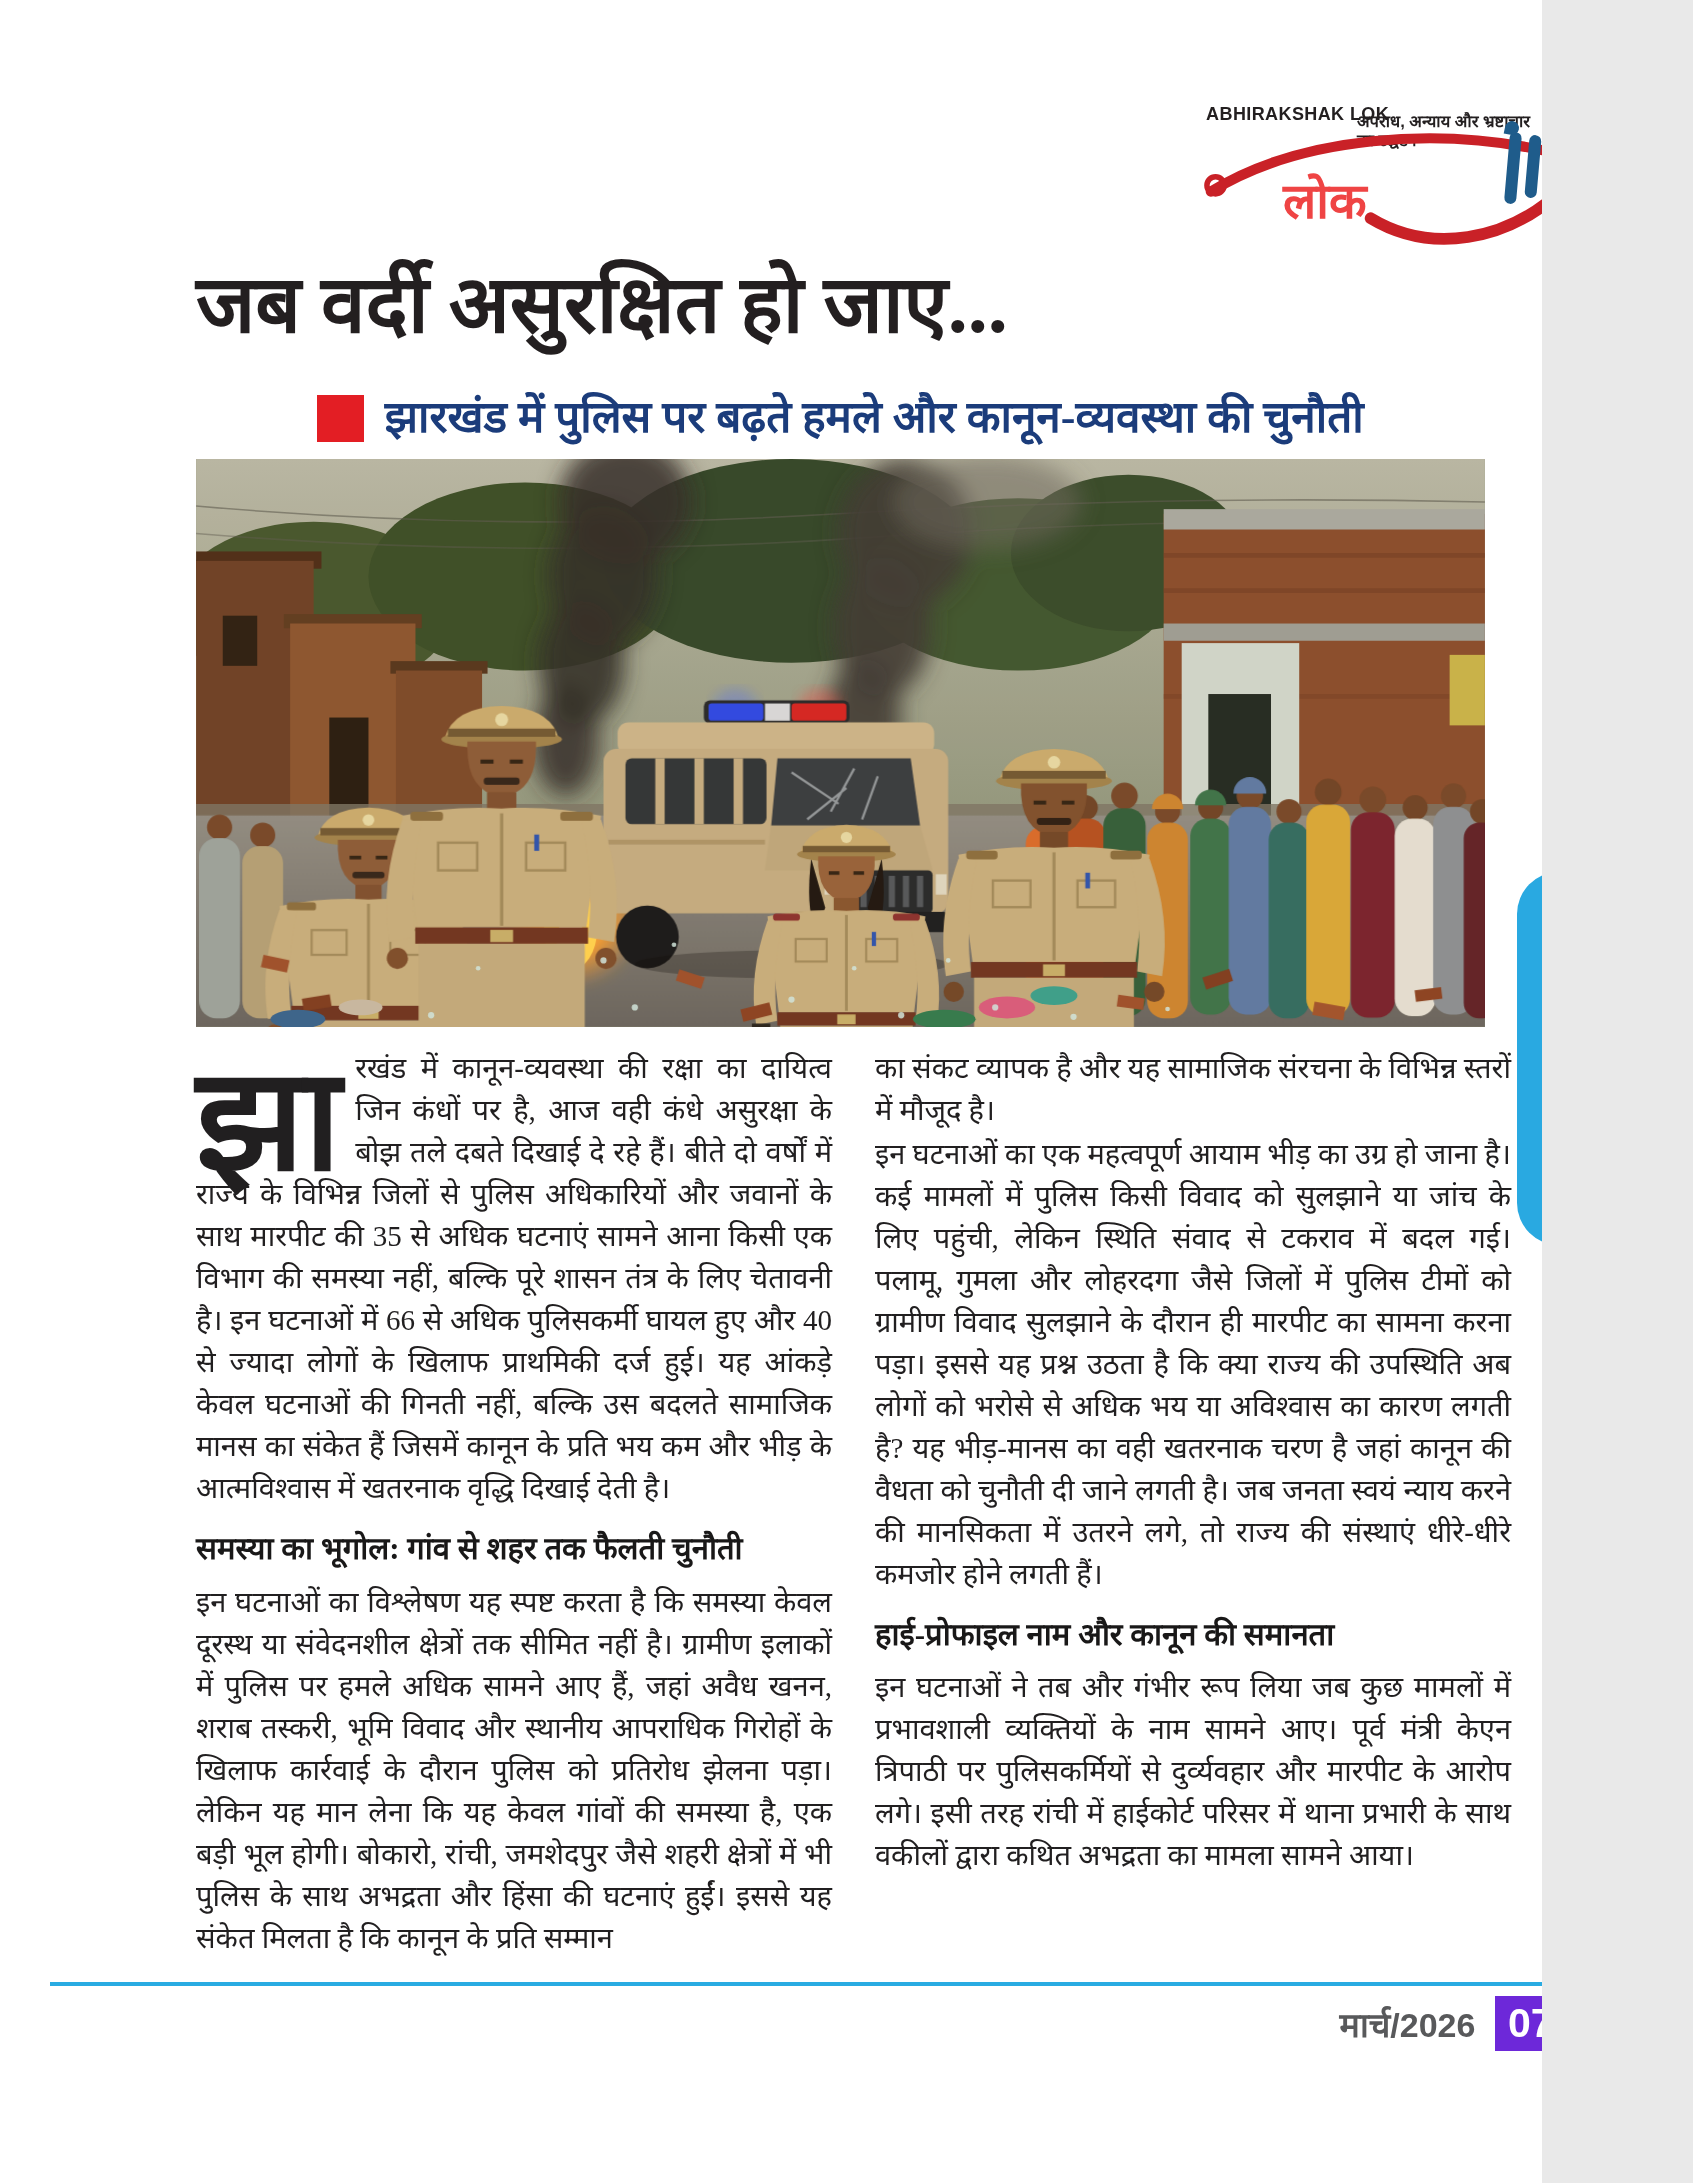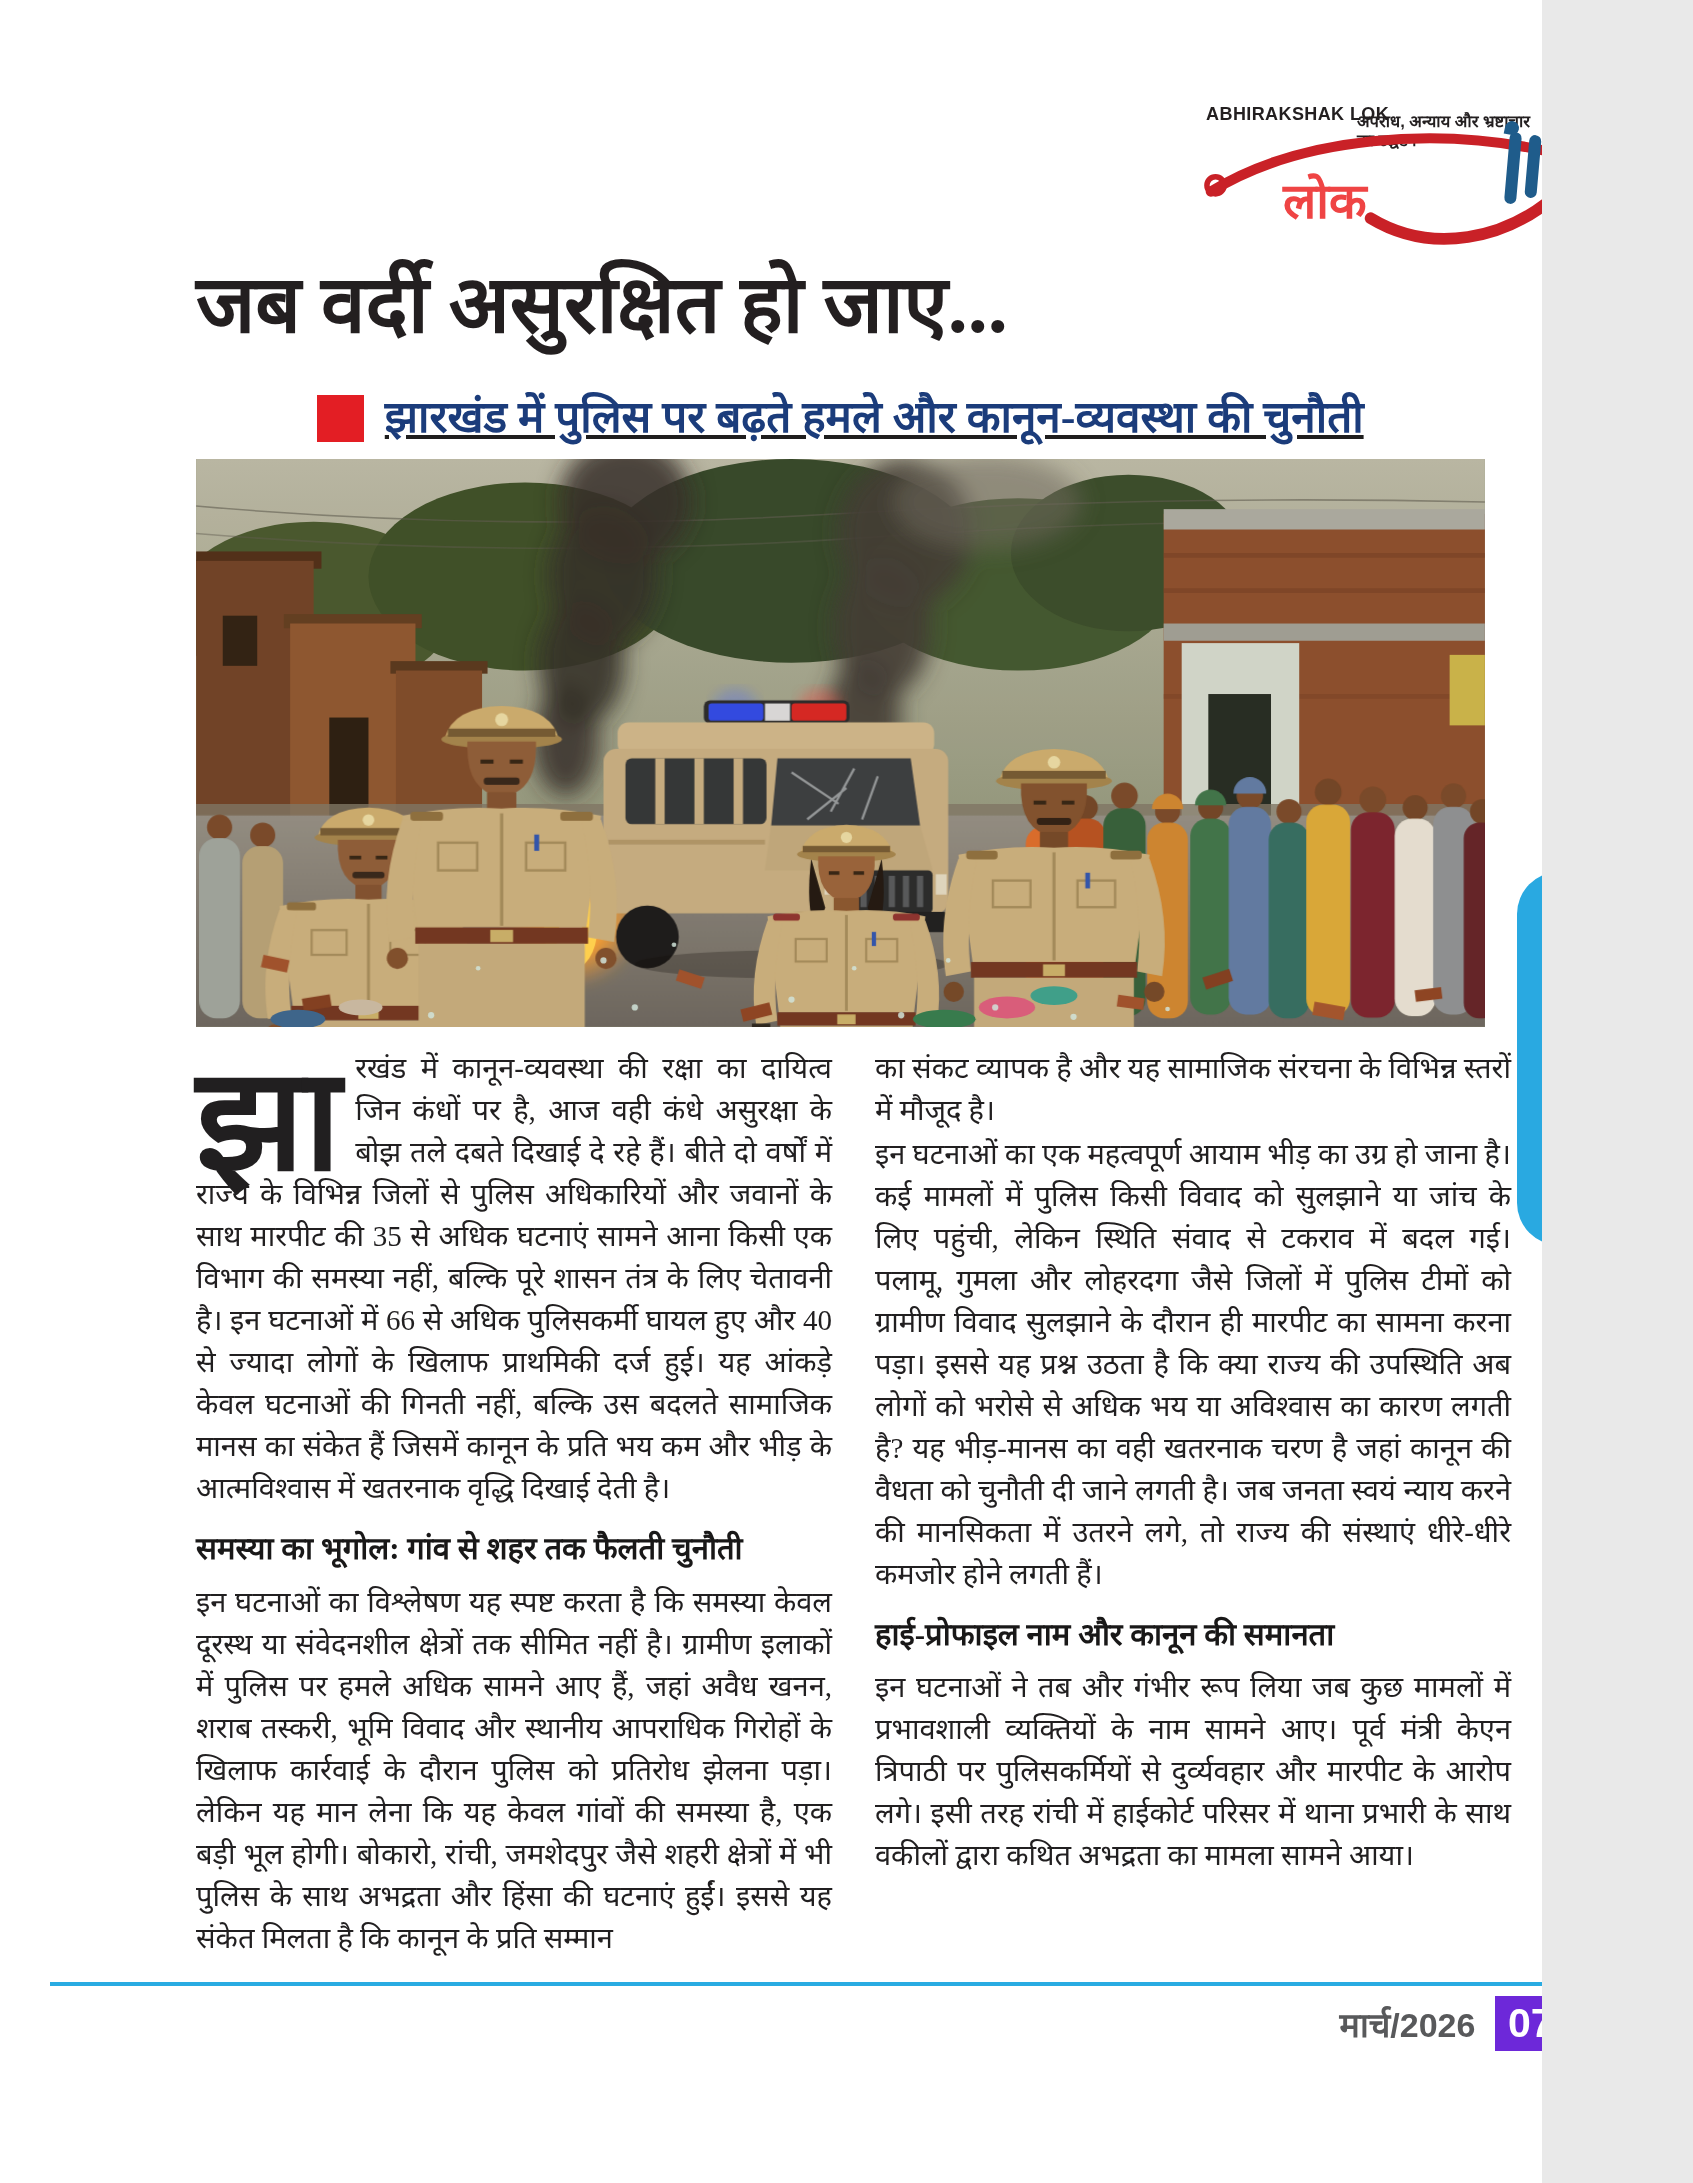--- a/index.html
+++ b/index.html
@@ -22,21 +22,21 @@
   .mark-bar.m2{top:36px;left:324px;transform:rotate(5deg);height:63px;}
   .mark-blob{position:absolute;top:22px;left:302px;width:14px;height:14px;border-radius:50% 50% 50% 0;
              background:#1f5c8b;z-index:2;transform:rotate(12deg);}
   .mark-dot{position:absolute;top:81px;left:346px;width:17px;height:17px;border-radius:50%;
             background:#1f5c8b;z-index:2;}
 
   
   .headline{position:absolute;top:246px;left:196px;width:1289px;text-align:left;
             font-size:80px;line-height:119px;font-weight:bold;color:#231f20;}
   .subhead-row{position:absolute;top:390px;left:196px;width:1289px;display:flex;
-               justify-content:center;align-items:flex-start;gap:20.4px;text-decoration:underline;}
+               justify-content:center;align-items:flex-start;gap:20.4px;}
   .red-square{width:47px;height:47px;background:#e31e24;margin-top:4.7px;flex:0 0 auto;}
   .subheadline{font-size:44px;line-height:56px;font-weight:bold;color:#1b3c7b;}
 
   
   .photo{position:absolute;top:459px;left:196px;width:1289px;height:568px;overflow:hidden;background:#8f967f;}
   .photo svg{display:block;}
 
   
   .col{position:absolute;top:1047px;width:636px;font-size:29px;line-height:42px;
        text-align:justify;color:#211f20;}

